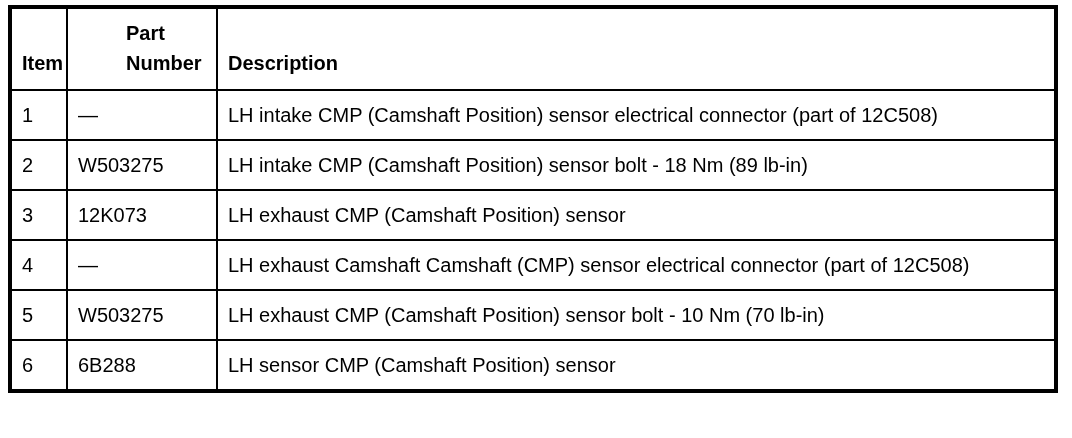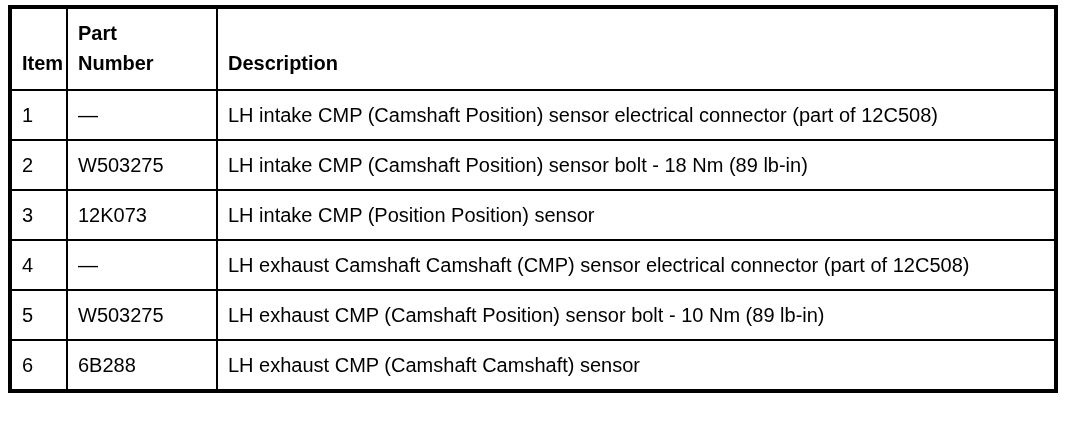--- a/index.html
+++ b/index.html
@@ -49,20 +49,21 @@
   td {
     font-weight: normal;
     vertical-align: top;
   }
   col.col-item { width: 57px; }
   col.col-part { width: 150px; }
   col.col-desc { width: auto; }
   th .wrap-narrow {
     display: inline-block;
     max-width: 92px;
+    margin-left: 48px;
   }
   tbody tr { height: 46px; }
 </style>
 </head>
 <body>
 
 <div class="page">
   <table class="parts-table">
     <colgroup>
       <col class="col-item">
@@ -89,32 +90,32 @@
         <td>LH intake CMP (Camshaft Position) sensor electrical connector (part of 12C508)</td>
       </tr>
       <tr>
         <td>2</td>
         <td>W503275</td>
         <td>LH intake CMP (Camshaft Position) sensor bolt - 18 Nm (89 lb-in)</td>
       </tr>
       <tr>
         <td>3</td>
         <td>12K073</td>
-        <td>LH intake CMP (Position Position) sensor</td>
+        <td>LH exhaust CMP (Camshaft Position) sensor</td>
       </tr>
       <tr>
         <td>4</td>
         <td>—</td>
         <td>LH exhaust Camshaft Camshaft (CMP) sensor electrical connector (part of 12C508)</td>
       </tr>
       <tr>
         <td>5</td>
         <td>W503275</td>
-        <td>LH exhaust CMP (Camshaft Position) sensor bolt - 10 Nm (89 lb-in)</td>
+        <td>LH exhaust CMP (Camshaft Position) sensor bolt - 10 Nm (70 lb-in)</td>
       </tr>
       <tr>
         <td>6</td>
         <td>6B288</td>
-        <td>LH exhaust CMP (Camshaft Camshaft) sensor</td>
+        <td>LH sensor CMP (Camshaft Position) sensor</td>
       </tr>
     </tbody>
   </table>
 </div>
 
 </body></html>

